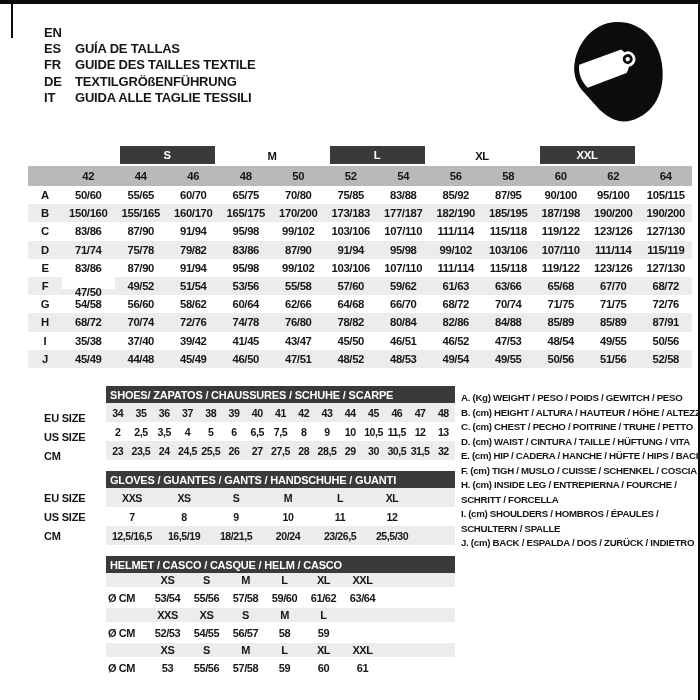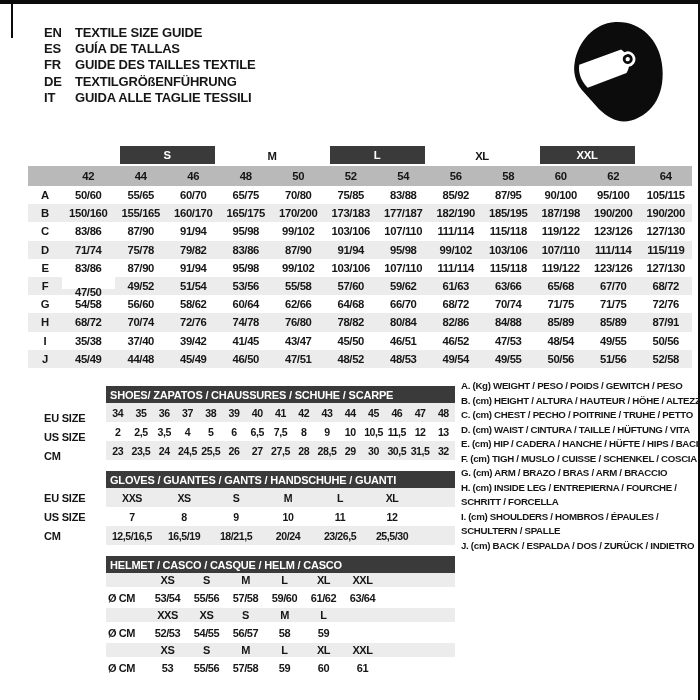--- a/index.html
+++ b/index.html
@@ -49,36 +49,35 @@
 
   
   .side-labels{position:absolute;left:44px;width:60px;font-size:11px;letter-spacing:-0.2px;}
   .side-labels>div{height:19px;display:flex;align-items:center;}
   .shoes-labels{top:408px;}
   .gloves-labels{top:488px;}
   .helmet-labels{top:573px;display:grid;grid-template-rows:14px 21px 14px 21px 14px 21px;}
   .helmet-labels>div{display:flex;align-items:center;}
 
   
-  .legend{position:absolute;left:461px;top:379px;width:239px;
+  .legend{position:absolute;left:461px;top:391px;width:239px;
           font-size:9.7px;line-height:14.5px;letter-spacing:-0.3px;}
   .legend .line{white-space:nowrap;}
 </style>
 </head>
 <body>
 
 <div class="page">
   <div class="border-top"></div>
   <div class="border-right"></div>
   <div class="artifact"></div>
 
   <div class="languages">
       <div class="lang-row">
         <div>EN</div>
-        <div>TEXTILE SIZE GUIDE</div>
       </div>
       <div class="lang-row">
         <div>ES</div>
         <div>GUÍA DE TALLAS</div>
       </div>
       <div class="lang-row">
         <div>FR</div>
         <div>GUIDE DES TAILLES TEXTILE</div>
       </div>
       <div class="lang-row">
@@ -407,23 +406,20 @@
       <div>
         <div class="line">D. (cm) WAIST / CINTURA / TAILLE / HÜFTUNG / VITA</div>
       </div>
       <div>
         <div class="line">E. (cm) HIP / CADERA / HANCHE / HÜFTE / HIPS /  BACINO</div>
       </div>
       <div>
         <div class="line">F.  (cm) TIGH / MUSLO / CUISSE / SCHENKEL / COSCIA</div>
       </div>
       <div>
-        <div class="line">G. (cm) ARM  / BRAZO / BRAS / ARM / BRACCIO</div>
-      </div>
-      <div>
         <div class="line">H. (cm) INSIDE LEG / ENTREPIERNA / FOURCHE /</div>
         <div class="line">SCHRITT / FORCELLA</div>
       </div>
       <div>
         <div class="line">I.  (cm) SHOULDERS / HOMBROS / ÉPAULES /</div>
         <div class="line">SCHULTERN / SPALLE</div>
       </div>
       <div>
         <div class="line">J. (cm) BACK / ESPALDA / DOS / ZURÜCK / INDIETRO</div>
       </div>

